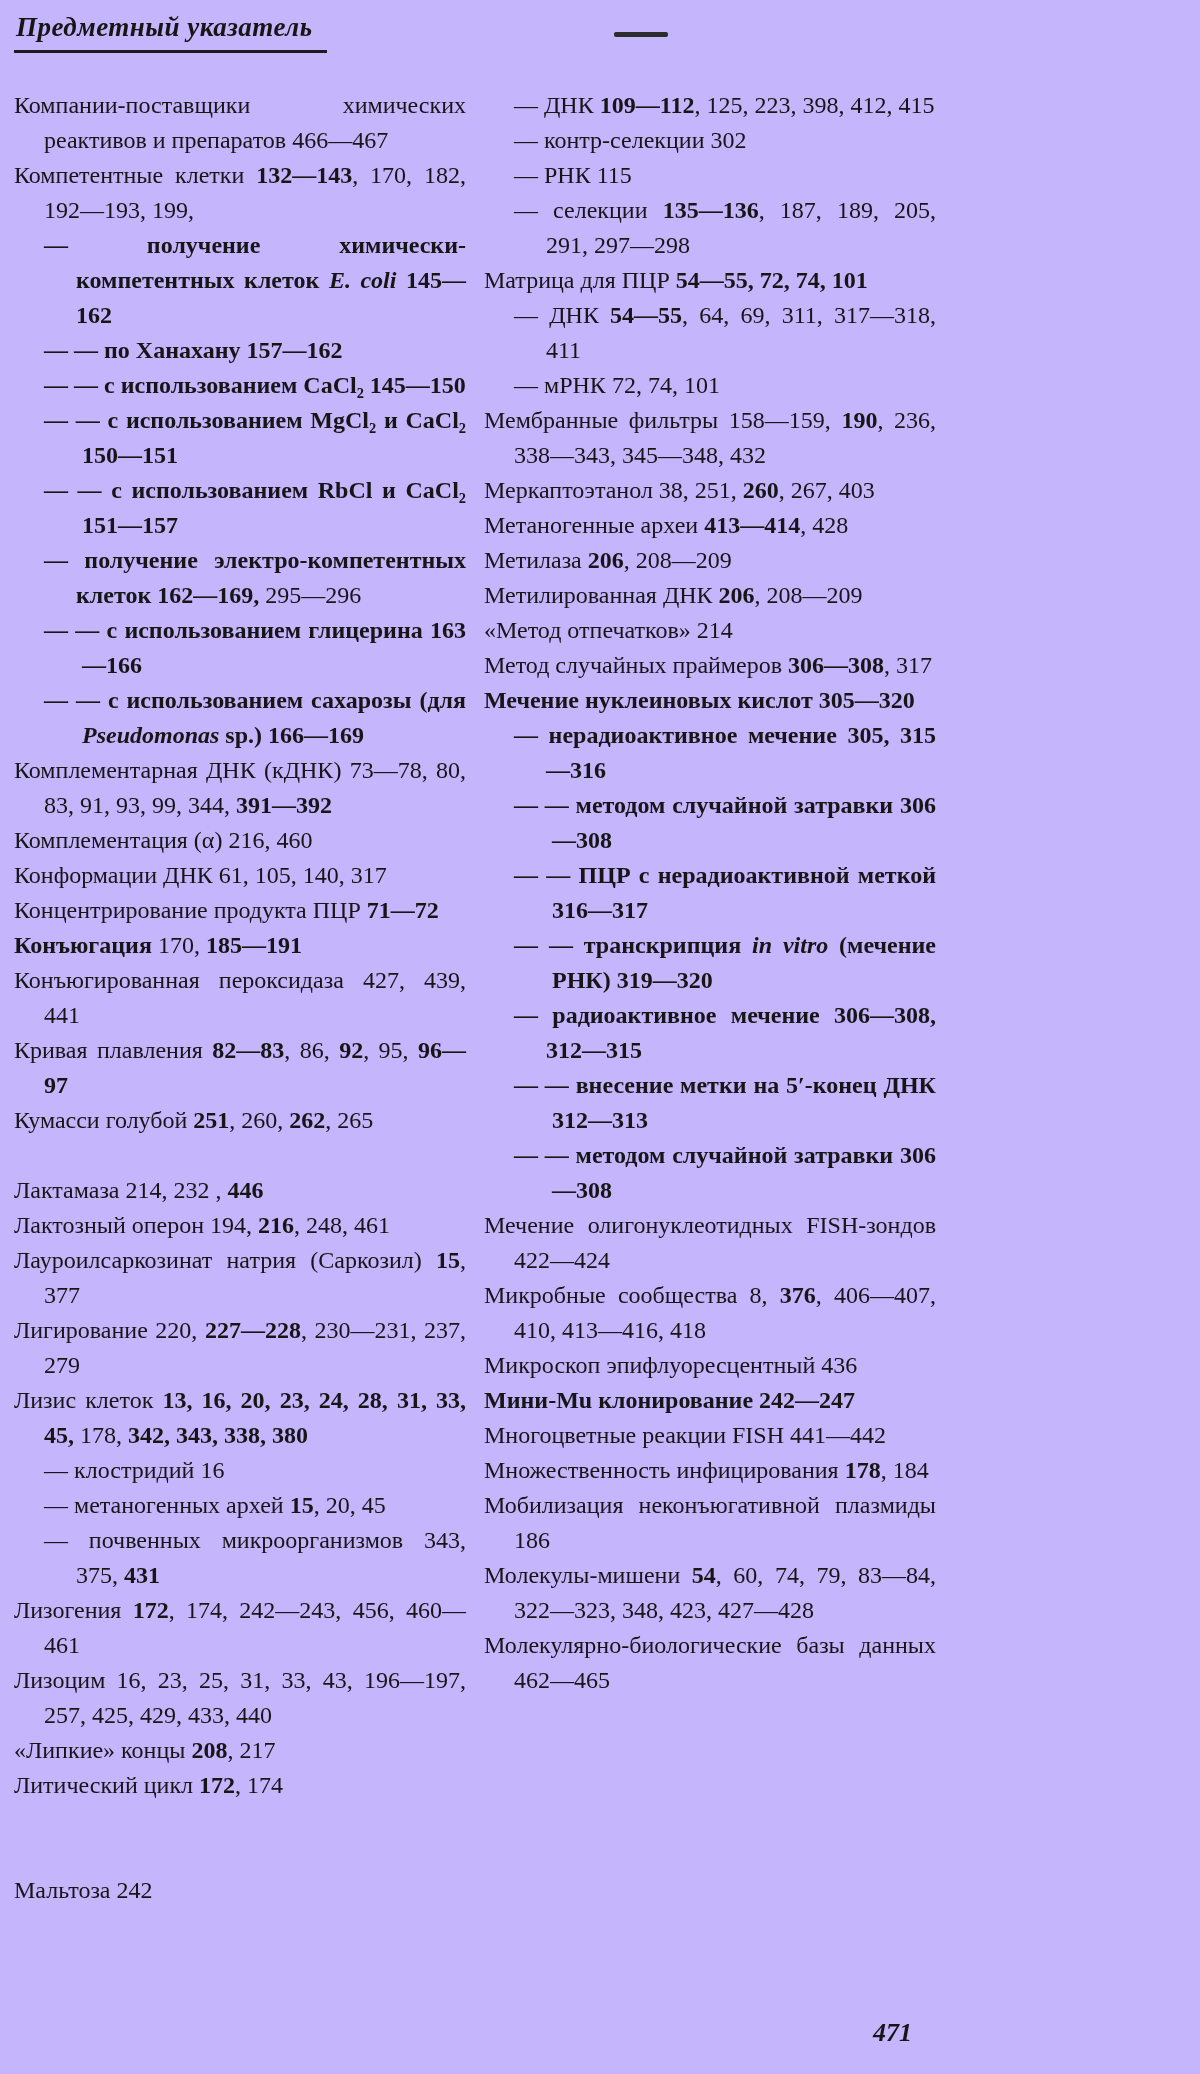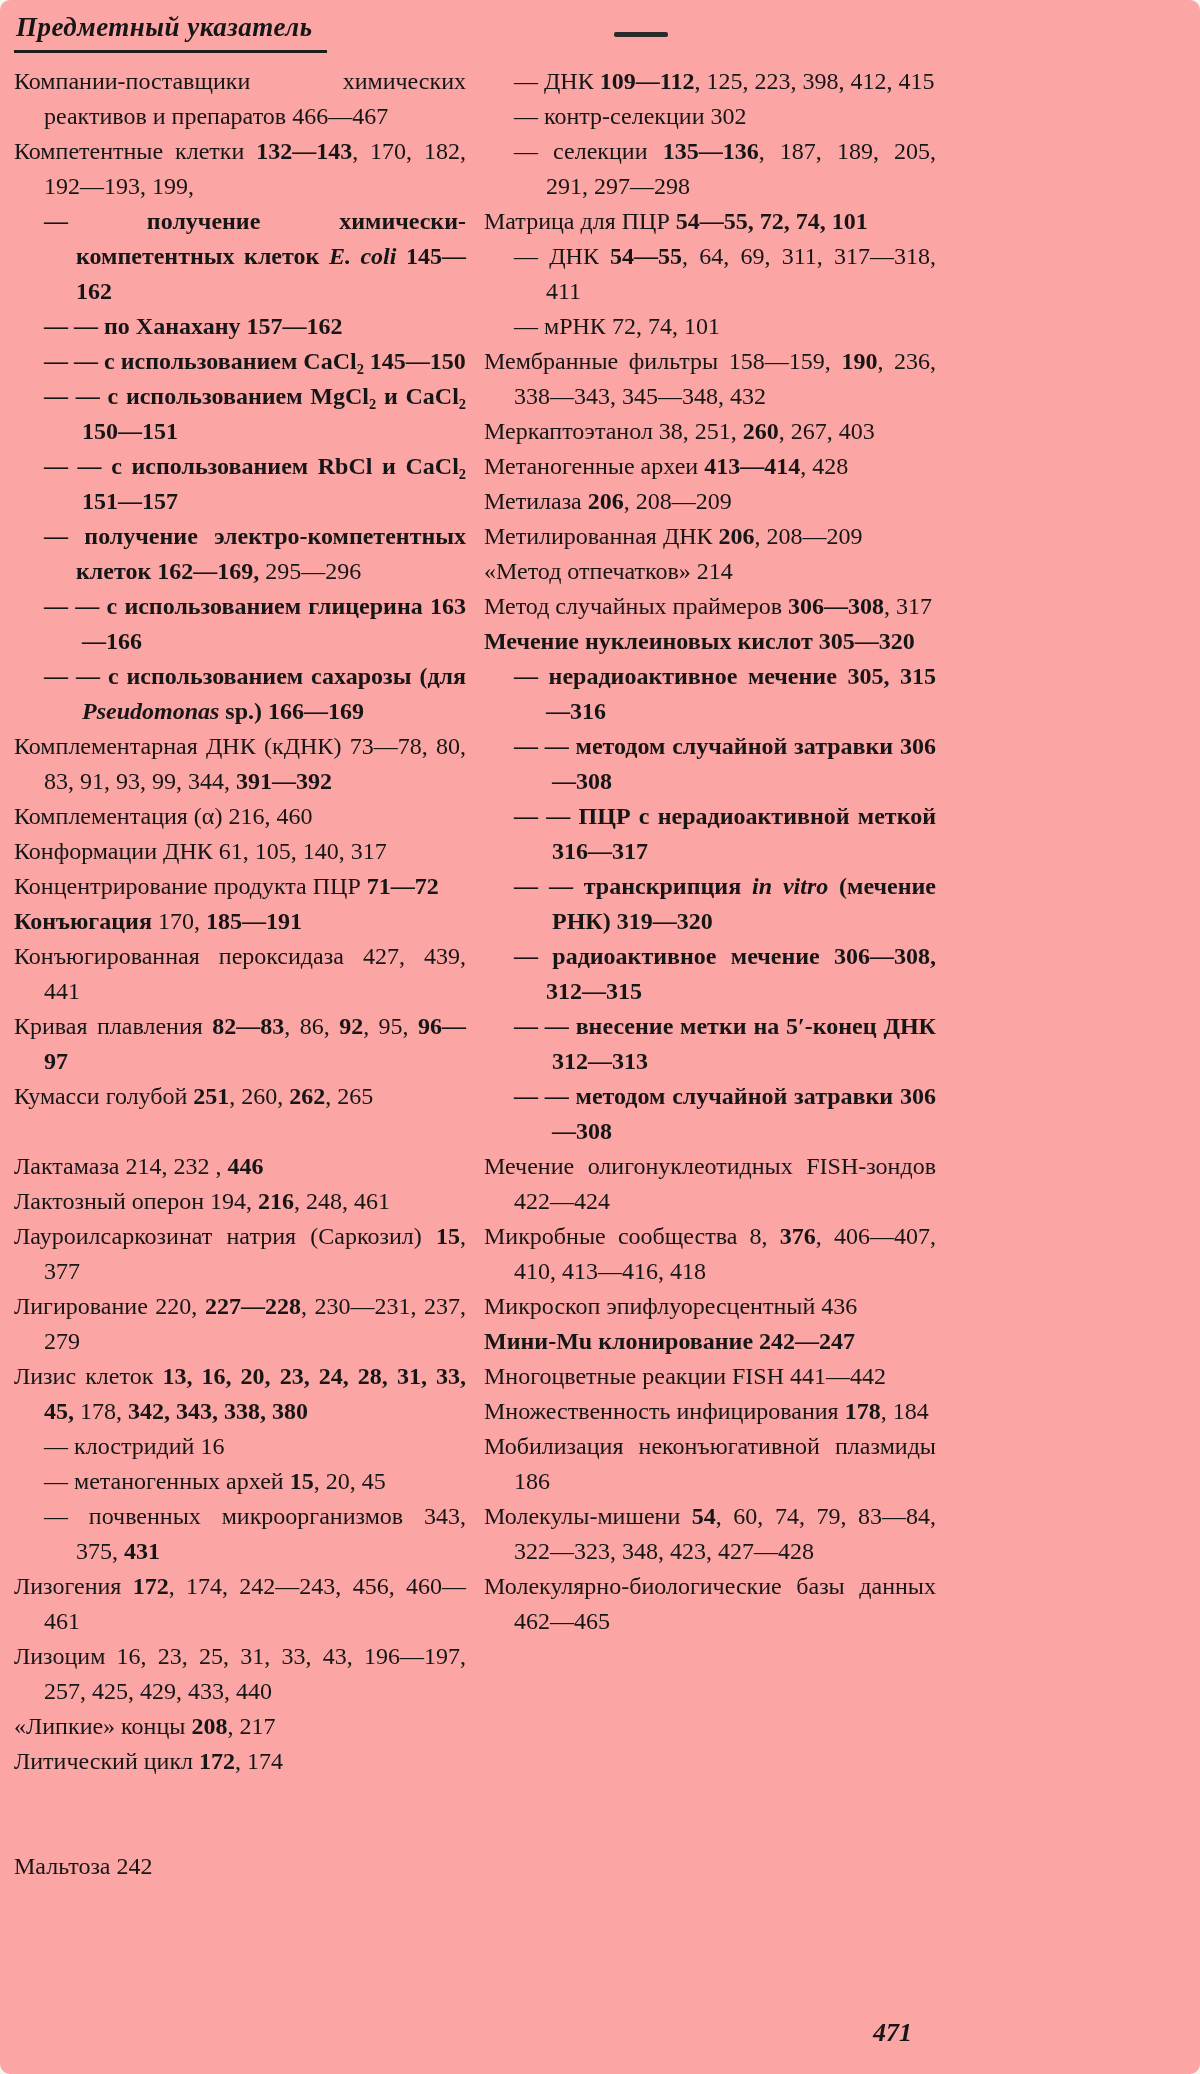--- a/index.html
+++ b/index.html
@@ -1,26 +1,25 @@
 <!DOCTYPE html>
 <html lang="ru"><head>
 <meta charset="utf-8">
 <style>
   * { margin: 0; padding: 0; box-sizing: border-box; }
   html, body { background: #f4f4f0; }
   .page {
     width: 1200px;
     height: 2074px;
-    background: #fca5a5;
+    background: #c4b5fd;
     position: relative;
     overflow: hidden;
     padding: 12px 0 0 14px;
     font-family: "Liberation Serif", "DejaVu Serif", serif;
     color: #161616;
-    border-radius: 10px;
   }
   .header-row { position: relative; height: 52px; }
   .title {
     display: inline-block;
     font-size: 27px;
     font-weight: bold;
     font-style: italic;
     letter-spacing: 0.5px;
     border-bottom: 3px solid #1c1c1c;
     padding: 0 14px 7px 2px;
@@ -30,20 +29,21 @@
     left: 600px;
     top: 20px;
     width: 54px;
     height: 5px;
     background: #2b2b2b;
     border-radius: 2px;
   }
   .columns {
     display: flex;
     gap: 18px;
+    margin-top: 24px;
   }
   .col {
     width: 452px;
     font-size: 24px;
     line-height: 35px;
     text-align: justify;
   }
   .entry { }
   .e0 { padding-left: 30px; text-indent: -30px; }
   .e1 { padding-left: 62px; text-indent: -32px; }
@@ -100,20 +100,21 @@
         <div class="entry e1"><span>— почвенных микроорганизмов 343, 375, </span><span class="b">431</span></div>
         <div class="entry e0"><span>Лизогения </span><span class="b">172</span><span>, 174, 242—243, 456, 460—461</span></div>
         <div class="entry e0"><span>Лизоцим 16, 23, 25, 31, 33, 43, 196—197, 257, 425, 429, 433, 440</span></div>
         <div class="entry e0"><span>«Липкие» концы </span><span class="b">208</span><span>, 217</span></div>
         <div class="entry e0"><span>Литический цикл </span><span class="b">172</span><span>, 174</span></div>
         <div class="entry e0 g2"><span>Мальтоза 242</span></div>
       </div>
     <div class="col">
         <div class="entry e1"><span>— ДНК </span><span class="b">109—112</span><span>, 125, 223, 398, 412, 415</span></div>
         <div class="entry e1"><span>— контр-селекции 302</span></div>
+        <div class="entry e1"><span>— РНК 115</span></div>
         <div class="entry e1"><span>— селекции </span><span class="b">135—136</span><span>, 187, 189, 205, 291, 297—298</span></div>
         <div class="entry e0"><span>Матрица для ПЦР </span><span class="b">54—55, 72, 74, 101</span></div>
         <div class="entry e1"><span>— ДНК </span><span class="b">54—55</span><span>, 64, 69, 311, 317—318, 411</span></div>
         <div class="entry e1"><span>— мРНК 72, 74, 101</span></div>
         <div class="entry e0"><span>Мембранные фильтры 158—159, </span><span class="b">190</span><span>, 236, 338—343, 345—348, 432</span></div>
         <div class="entry e0"><span>Меркаптоэтанол 38, 251, </span><span class="b">260</span><span>, 267, 403</span></div>
         <div class="entry e0"><span>Метаногенные археи </span><span class="b">413—414</span><span>, 428</span></div>
         <div class="entry e0"><span>Метилаза </span><span class="b">206</span><span>, 208—209</span></div>
         <div class="entry e0"><span>Метилированная ДНК </span><span class="b">206</span><span>, 208—209</span></div>
         <div class="entry e0"><span>«Метод отпечатков» 214</span></div>

